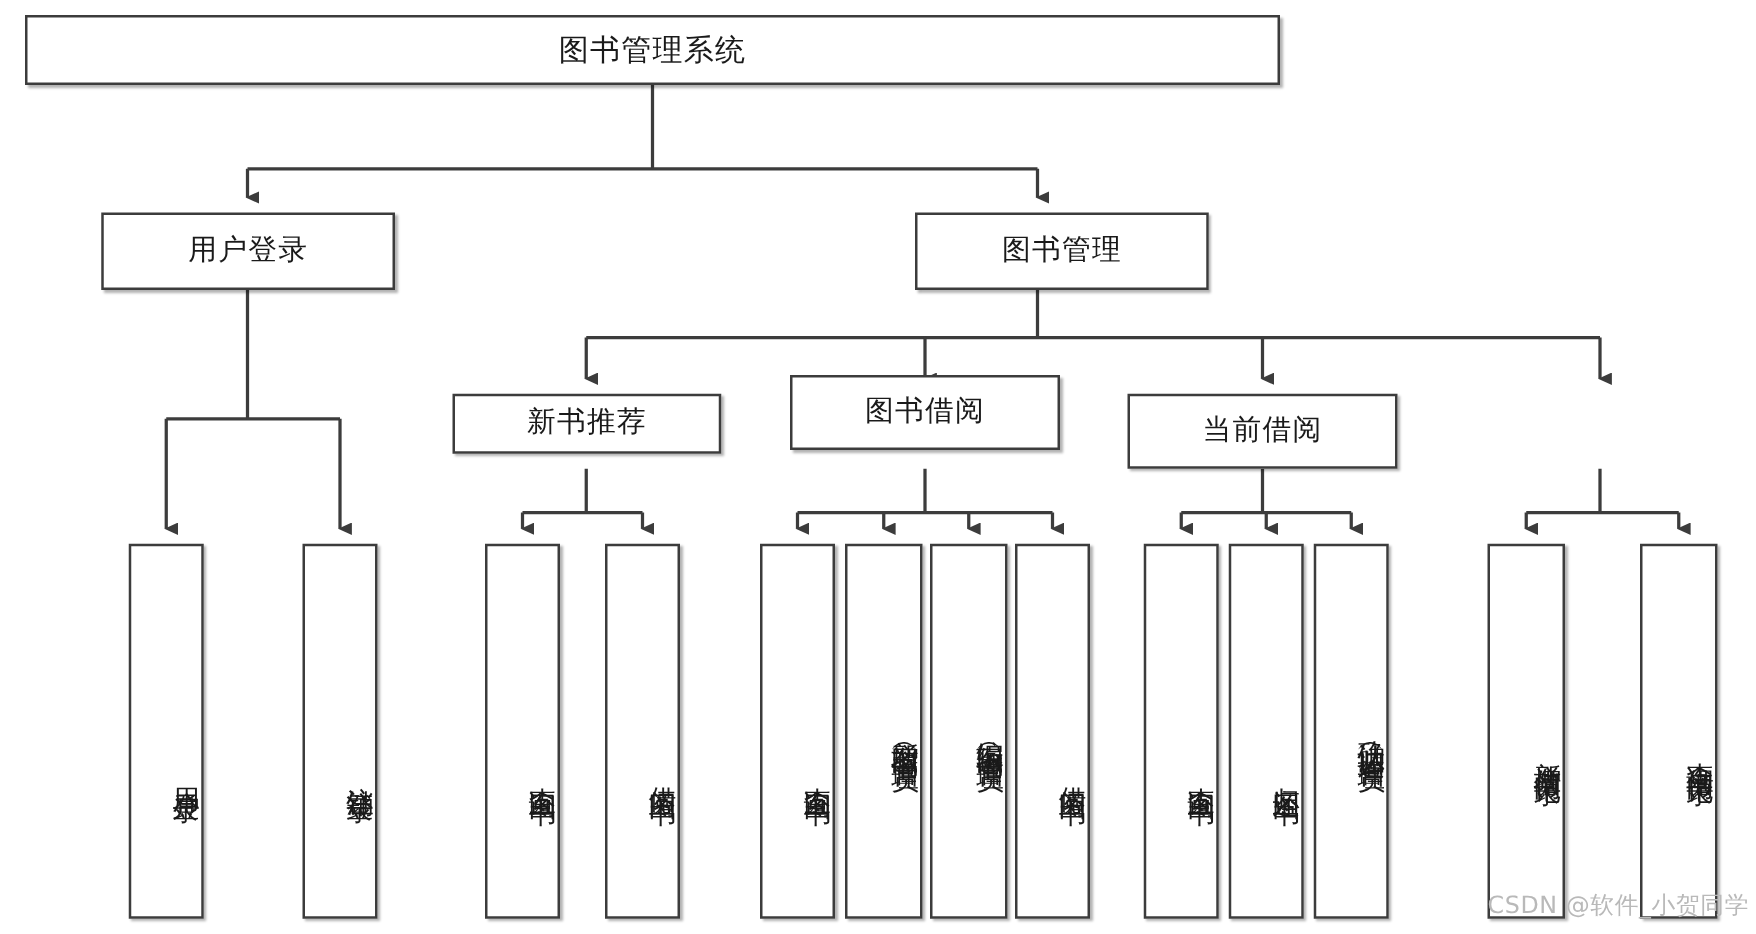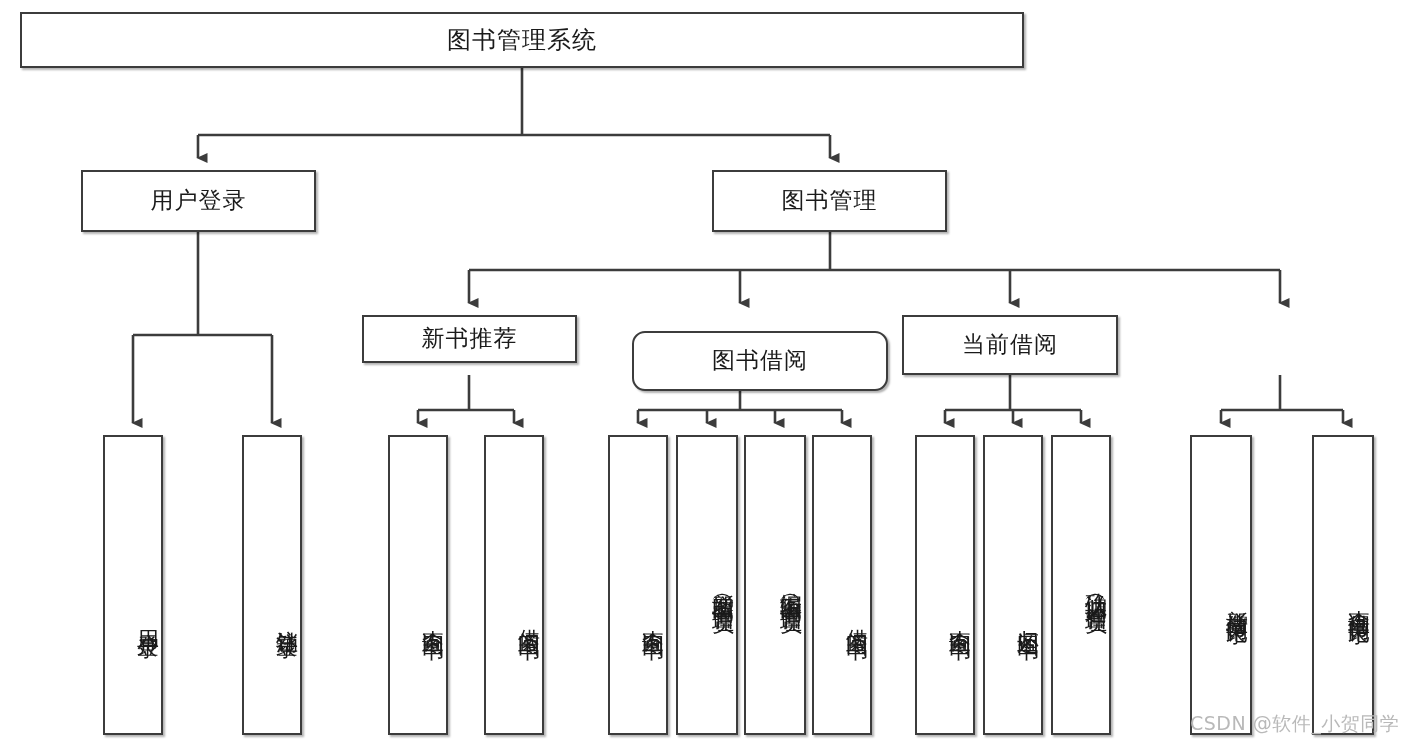--- a/index.html
+++ b/index.html
@@ -119,29 +119,29 @@
   </svg>
 
   <div class="node h root" style="left:20px;top:12px;width:1004px;height:56px;">
     <span>图书管理系统</span>
   </div>
 
   <div class="node h" style="left:81px;top:170px;width:235px;height:62px;">
     <span>用户登录</span>
   </div>
 
-  <div class="node h" style="left:712px;top:170px;width:235px;height:62px;">
+  <div class="node h" style="left:732px;top:170px;width:235px;height:62px;">
     <span>图书管理</span>
   </div>
 
   <div class="node h" style="left:362px;top:315px;width:215px;height:48px;">
     <span>新书推荐</span>
   </div>
 
-  <div class="node h" style="left:632px;top:331px;width:256px;height:60px;border-radius:13px;">
+  <div class="node h" style="left:632px;top:300px;width:216px;height:60px;">
     <span>图书借阅</span>
   </div>
 
   <div class="node h" style="left:902px;top:315px;width:216px;height:60px;">
     <span>当前借阅</span>
   </div>
 
 
   <div class="node v" style="left:103px;top:435px;width:60px;height:300px;padding-top:66px;">
     <span>用户登录</span>

